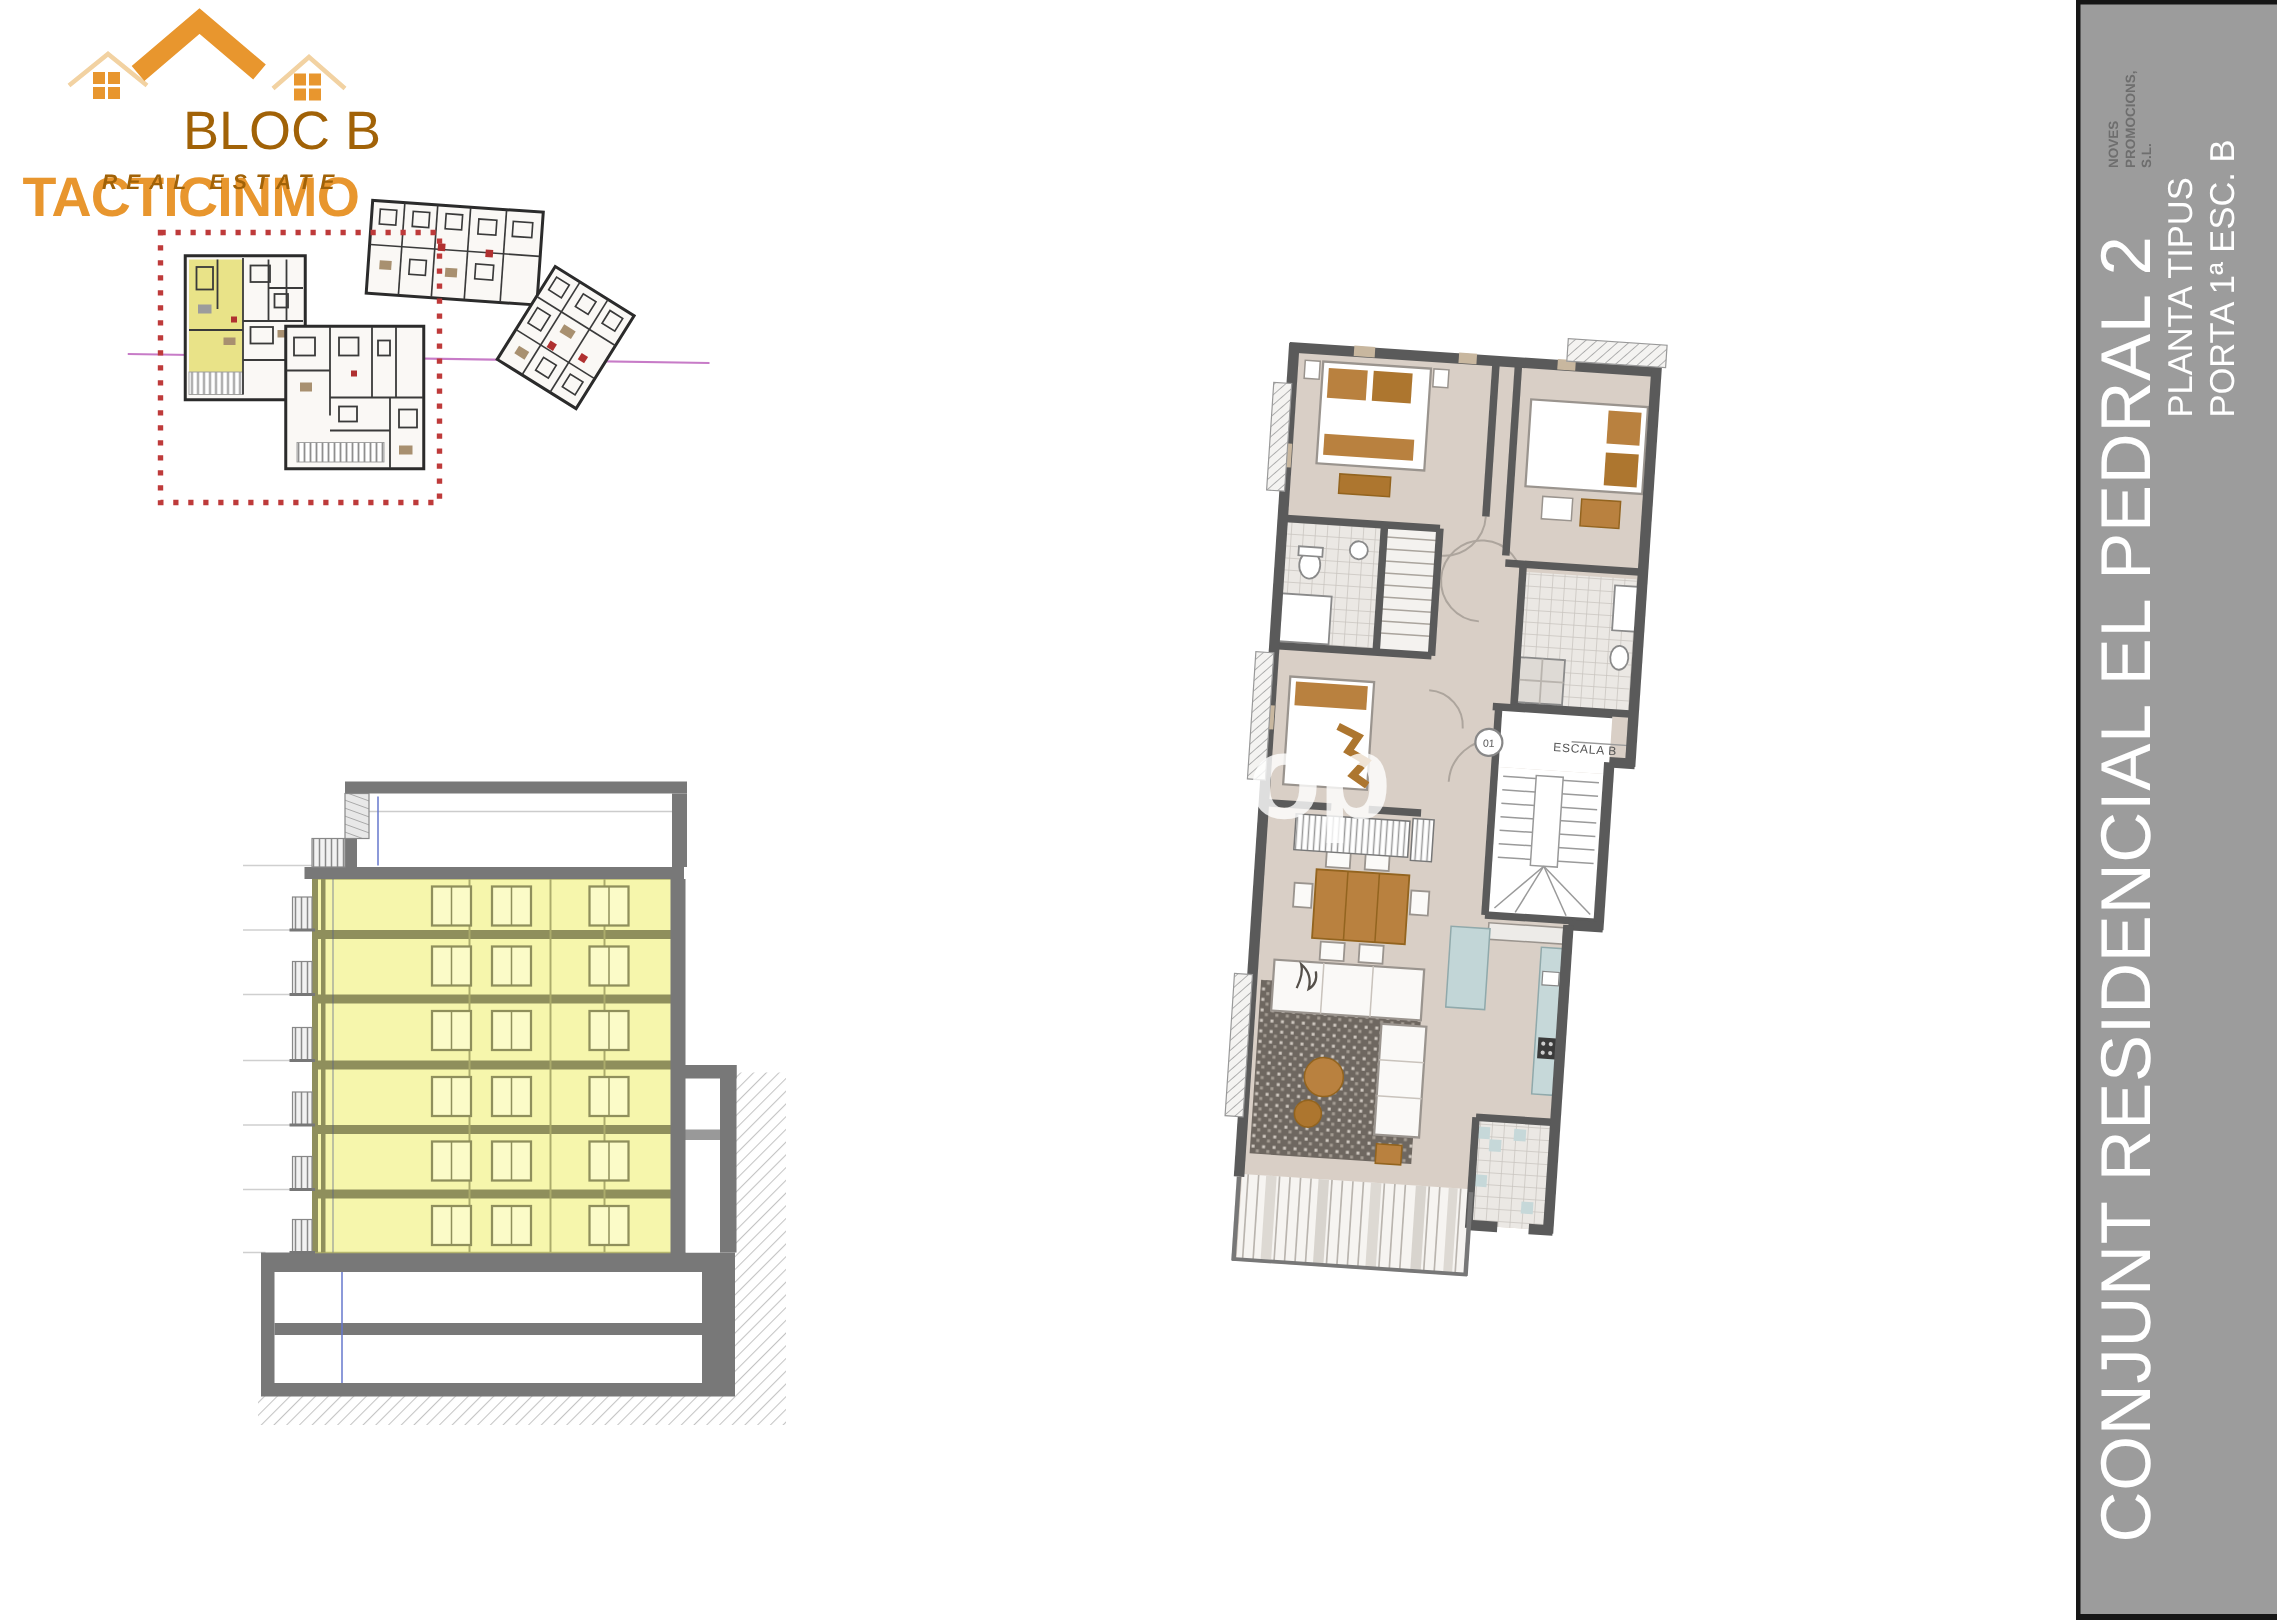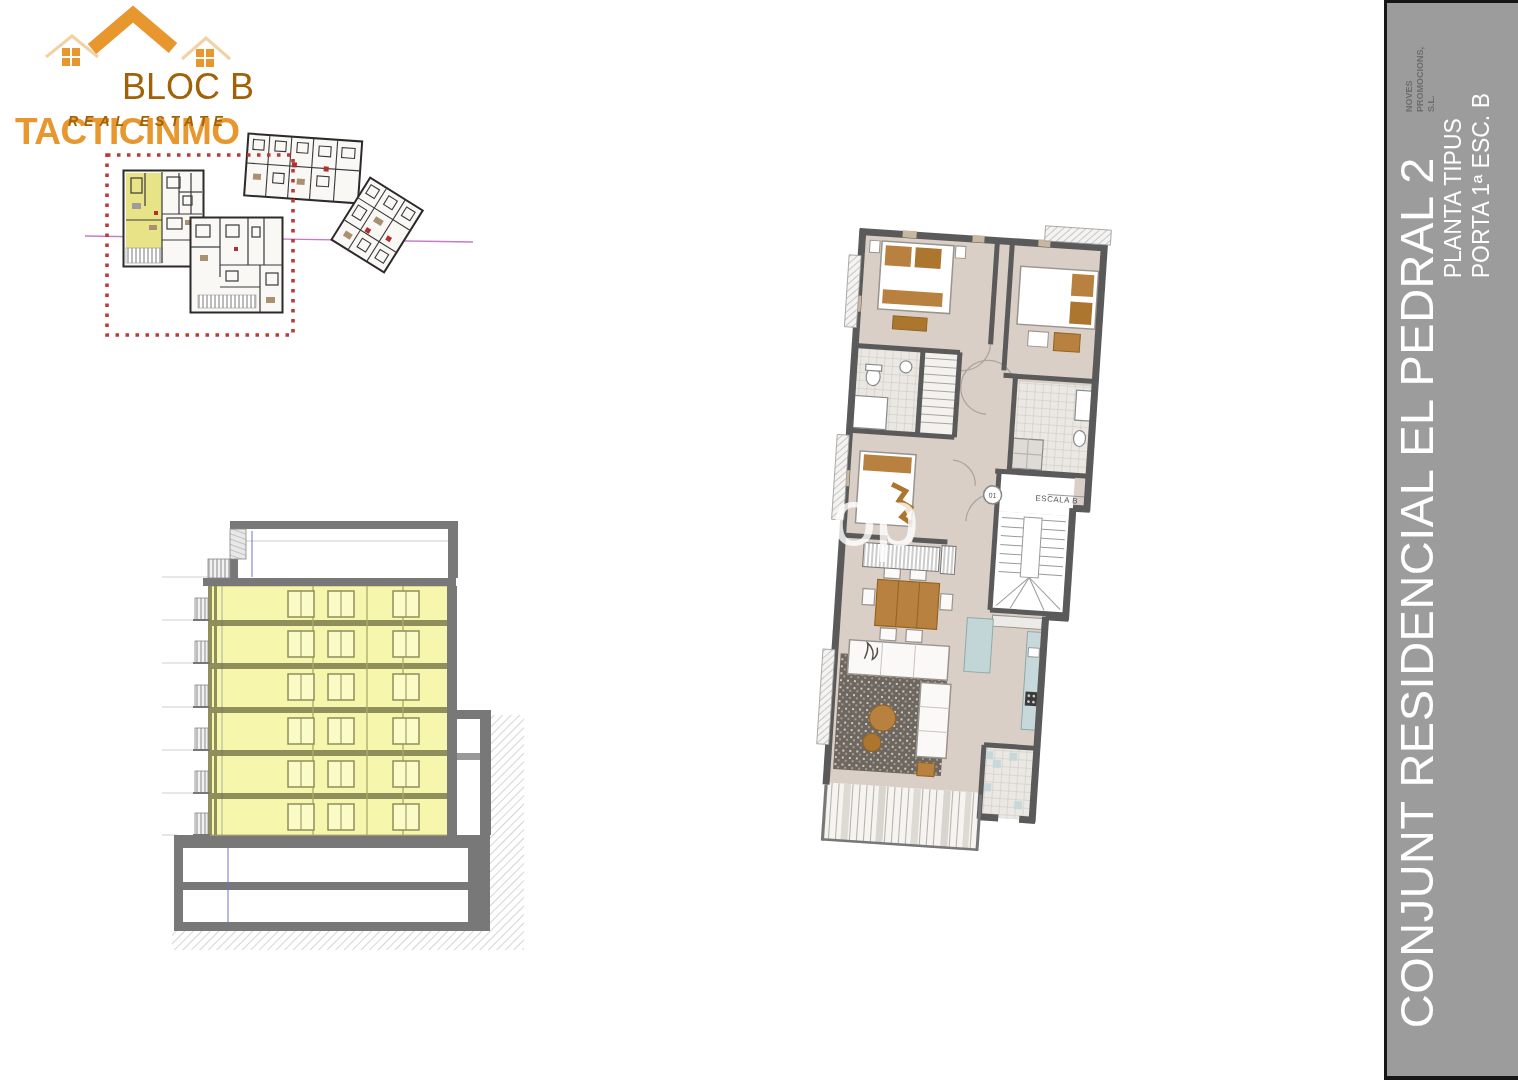--- a/index.html
+++ b/index.html
@@ -39,21 +39,21 @@
   }
   .side-dev {
     left:17px; top:44px; color:#6e6e6e; font-size:9px; line-height:11px;
     font-weight:bold; white-space:nowrap;
   }
   
   .siteplan { position:absolute; left:85px; top:112px; }
   .section  { position:absolute; left:160px; top:497px; }
   .plan     { position:absolute; left:793px; top:203px; }
   .watermark {
-    position:absolute; left:832px; top:478px; font-size:80px; font-weight:normal;
+    position:absolute; left:832px; top:478px; font-size:80px; font-weight:bold;
     color:rgba(255,255,255,0.8); letter-spacing:-2px; line-height:1; z-index:5;
   }
   svg text { font-family:"Liberation Sans", sans-serif; }
 </style>
 </head>
 <body>
 
 <div class="canvas">
 
   <div class="logo">

